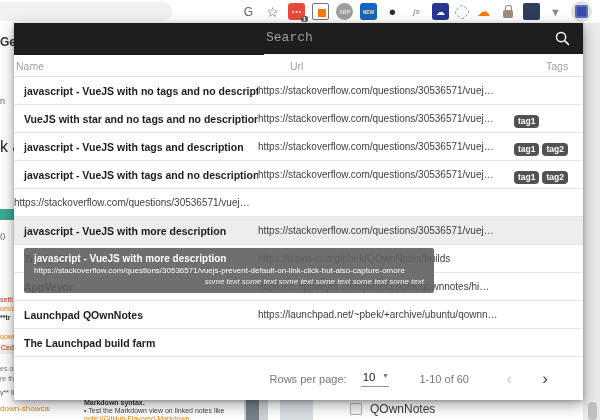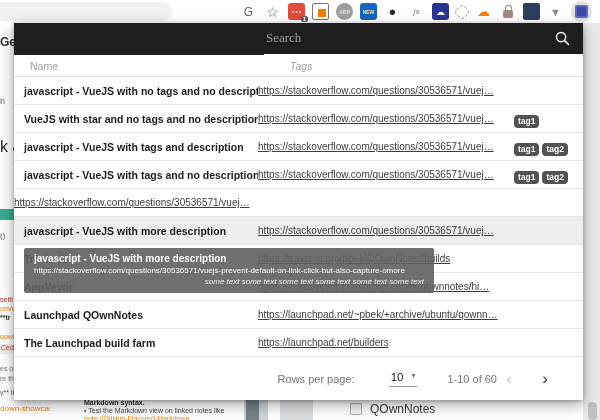--- a/index.html
+++ b/index.html
@@ -59,55 +59,55 @@
   .fb-checkbox { width:12px; height:12px; border:1px solid #b0b0b0; background:#f4f4f4; border-radius:1px; }
   .fb-label { font-size:12px; color:#3c3c3c; }
 
   
   .popup { position:absolute; left:14px; top:23px; width:569px; height:377px; background:#fff;
     box-shadow:0 5px 14px rgba(0,0,0,0.35), 0 1px 4px rgba(0,0,0,0.25); display:flex; flex-direction:column; }
   .popup-header { height:32px; background:#1e1e1e; position:relative; flex:0 0 auto; }
   .popup-title { position:absolute; left:30px; top:6px; color:#fff; font-size:18px; }
   .search-field { position:absolute; left:250px; right:0; top:0; height:32px; border-bottom:1px solid #f5f5f5; }
   .search-input { position:absolute; left:2px; top:7px; width:280px; background:transparent; border:none;
-    outline:none; color:#5eead4; font-size:13px; font-family:Liberation Serif, serif; }
+    outline:none; color:#5eead4; font-size:13px; font-family:Liberation Mono, monospace; }
   .search-input::placeholder { color:#9e9e9e; opacity:1; }
   .search-icon { position:absolute; right:12px; top:7px; width:17px; height:17px; }
 
   .table-header { height:22px; display:flex; align-items:center; border-bottom:1px solid #e0e0e0;
     color:#9e9e9e; font-size:10.5px; flex:0 0 auto; }
-  .col-name { width:276px; padding-left:16px; }
+  .col-name { width:276px; padding-left:2px; }
   .col-url  { width:256px; }
-  .col-tags { flex:1; padding-left:0;font-style:italic; }
+  .col-tags { flex:1; padding-left:0; }
 
   .rows { flex:0 0 auto; }
   .row { height:28px; display:flex; align-items:center; border-bottom:1px solid #e6e6e6; background:#fff; }
   .row.hover { background:#ededed; }
   .cell-name { width:244px; padding-left:10px; font-weight:bold; font-size:10.5px; color:#1c1c1c;
     white-space:nowrap; overflow:hidden; }
-  .cell-url { width:256px; font-size:10px; color:#3d3d3d; white-space:nowrap; overflow:hidden;text-decoration:underline; }
+  .cell-url { width:256px; font-size:10px; color:#3d3d3d; white-space:nowrap; overflow:hidden; }
   .cell-tags { flex:1; white-space:nowrap; }
   .tag-chip { display:inline-block; background:#525252; color:#fff; font-size:8.5px; font-weight:bold;
     padding:2px 4px; border-radius:4px; margin-right:3px; line-height:9px; }
 
   .tooltip { position:absolute; left:10px; top:225px; width:410px; background:rgba(97,97,97,0.91);
     color:#fff; padding:4px 10px 6px 10px; border-radius:2px; z-index:5; }
   .tooltip .t-title { font-size:10px; font-weight:bold; line-height:13px; white-space:nowrap; overflow:hidden; }
   .tooltip .t-url { font-size:8px; line-height:11px; white-space:nowrap; overflow:hidden; }
   .tooltip .t-desc { font-size:8px; font-style:italic; line-height:11px; color:#f0f0f0;
     white-space:nowrap; overflow:hidden;text-align:right; }
 
   .popup-footer { flex:1; display:flex; align-items:center; justify-content:flex-end; padding-right:26px;
     color:#757575; font-size:11px; }
-  .rpp-label { margin-right:34px; }
+  .rpp-label { margin-right:14px; }
   .rpp-select { display:flex; align-items:flex-start; gap:8px; border-bottom:1px solid #949494;
     padding:0 2px 3px 2px; margin-right:30px; cursor:pointer; }
   .rpp-value { color:#212121; font-size:11.5px; }
   .rpp-caret { color:#757575; font-size:8px; }
-  .page-range { }
+  .page-range { margin-right:28px; }
   .pg-btn { font-size:17px; line-height:17px; width:24px; text-align:center; cursor:pointer; }
   .pg-prev { color:#c9c9c9; }
   .pg-next { color:#3c3c3c; margin-left:12px; }
 </style>
 </head>
 <body>
 
 <div class="stage">
 
   <div class="browser-bar">
@@ -176,20 +176,21 @@
         <input class="search-input" type="text" placeholder="Search" style="">
         <svg class="search-icon" viewBox="0 0 24 24">
           <circle cx="10" cy="10" r="6.5" fill="none" stroke="#ffffff" stroke-width="2"></circle>
           <line x1="15" y1="15" x2="21" y2="21" stroke="#ffffff" stroke-width="2"></line>
         </svg>
       </div>
     </div>
 
     <div class="table-header">
       <div class="col-name">Name</div>
+      <div class="col-url">Url</div>
       <div class="col-tags">Tags</div>
     </div>
 
     <div class="rows" id="rows">
         <div class="row">
           <div class="cell-name">javascript - VueJS with no tags and no description</div>
           <div class="cell-url">https://stackoverflow.com/questions/30536571/vuej…</div>
           <div class="cell-tags"></div>
         </div>
         <div class="row">
@@ -226,21 +227,20 @@
           <div class="cell-url">https://ci.appveyor.com/project/pbek/qownnotes/hi…</div>
           <div class="cell-tags"></div>
         </div>
         <div class="row">
           <div class="cell-name">Launchpad QOwnNotes</div>
           <div class="cell-url">https://launchpad.net/~pbek/+archive/ubuntu/qownn…</div>
           <div class="cell-tags"></div>
         </div>
         <div class="row">
           <div class="cell-name">The Launchpad build farm</div>
-          <div class="cell-url">https://launchpad.net/builders</div>
           <div class="cell-tags"></div>
         </div>
       </div>
 
     <div class="tooltip">
       <div class="t-title">javascript - VueJS with more description</div>
       <div class="t-url">https://stackoverflow.com/questions/30536571/vuejs-prevent-default-on-link-click-but-also-capture-omore</div>
       <div class="t-desc">some text some text some text some text some text some text</div>
     </div>
 

